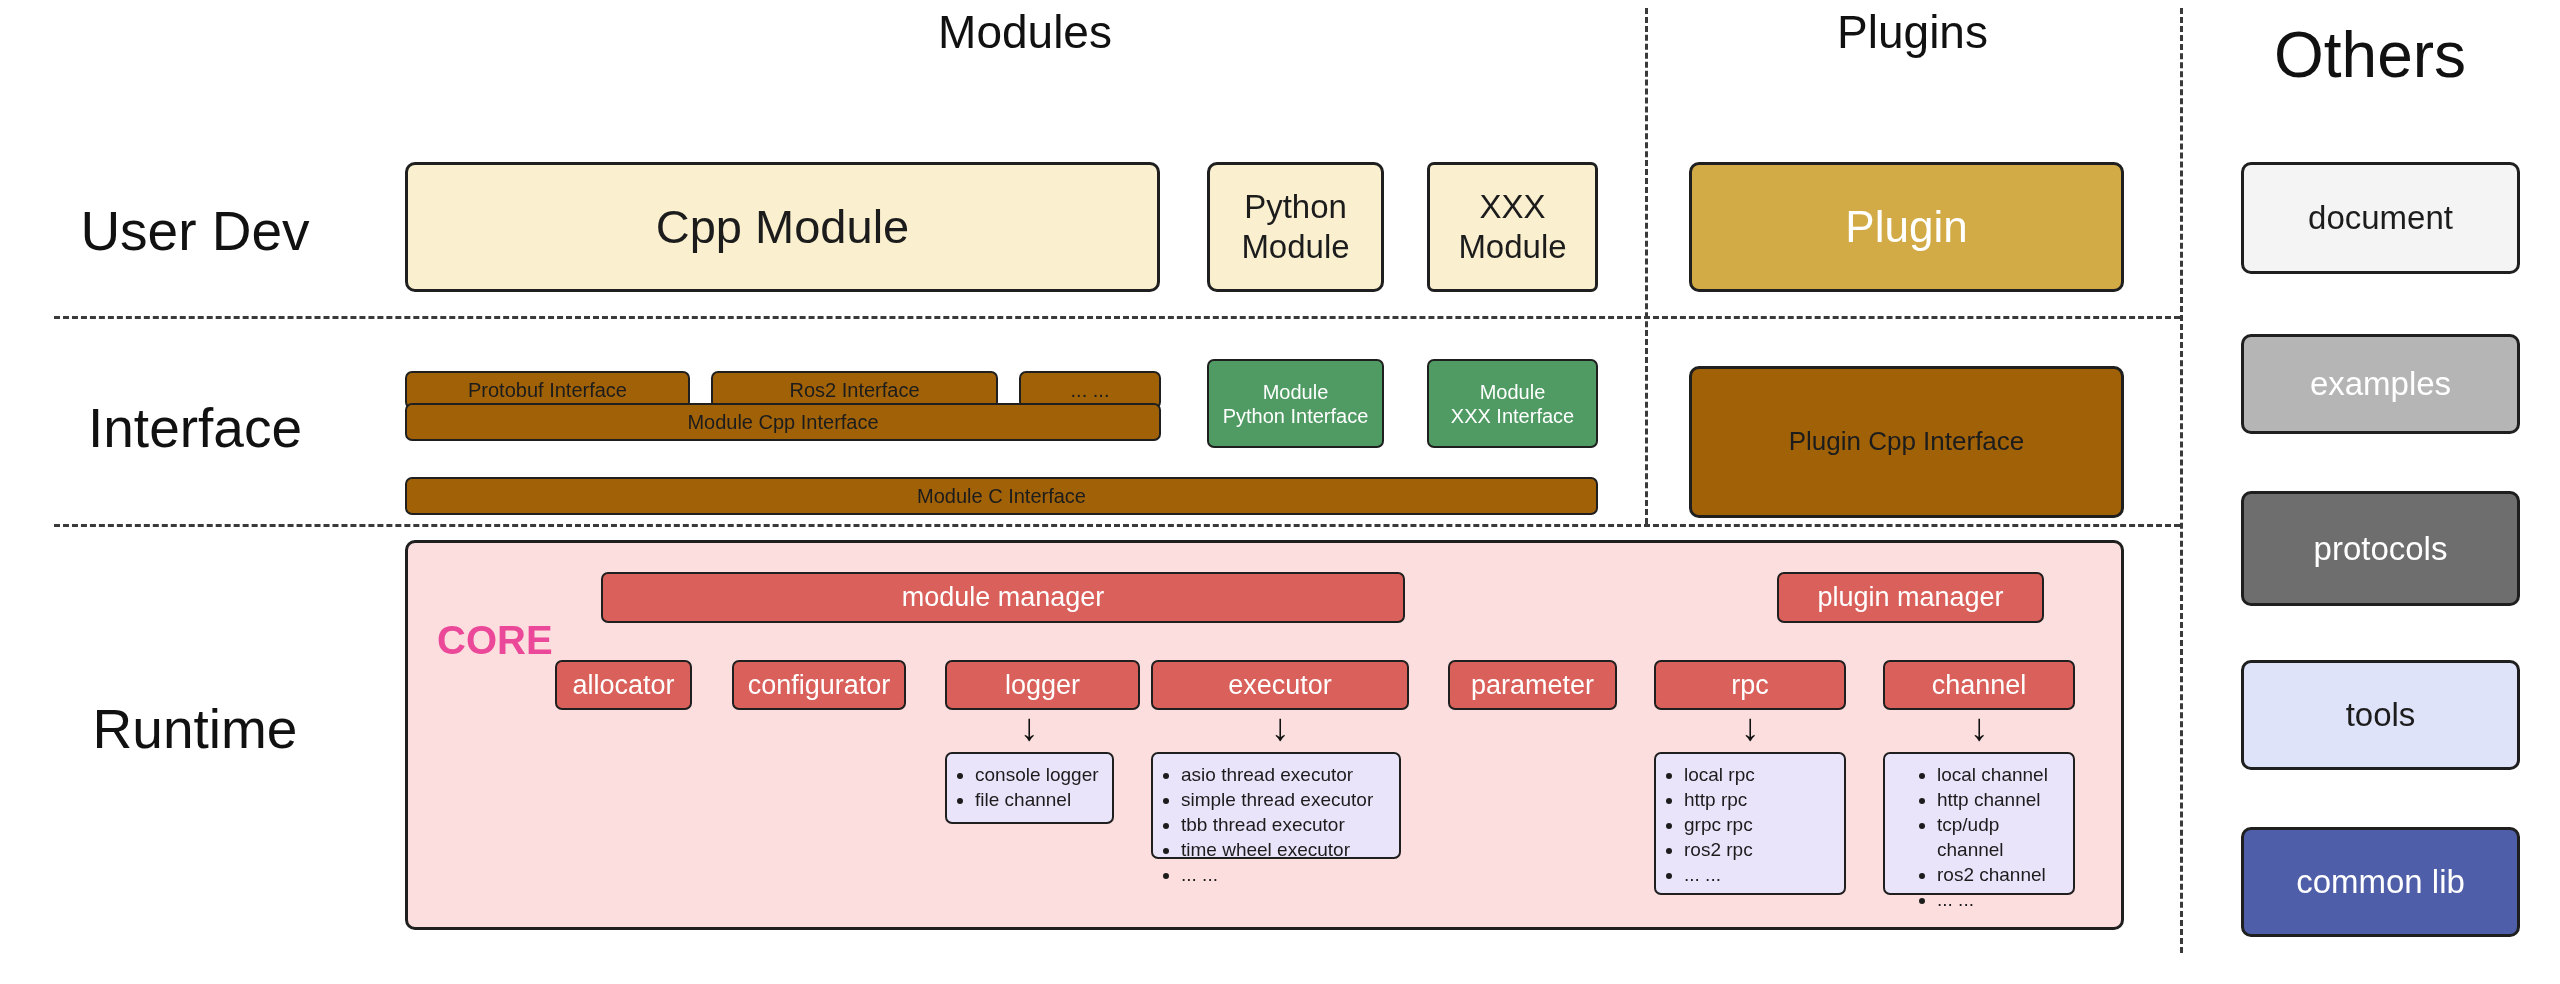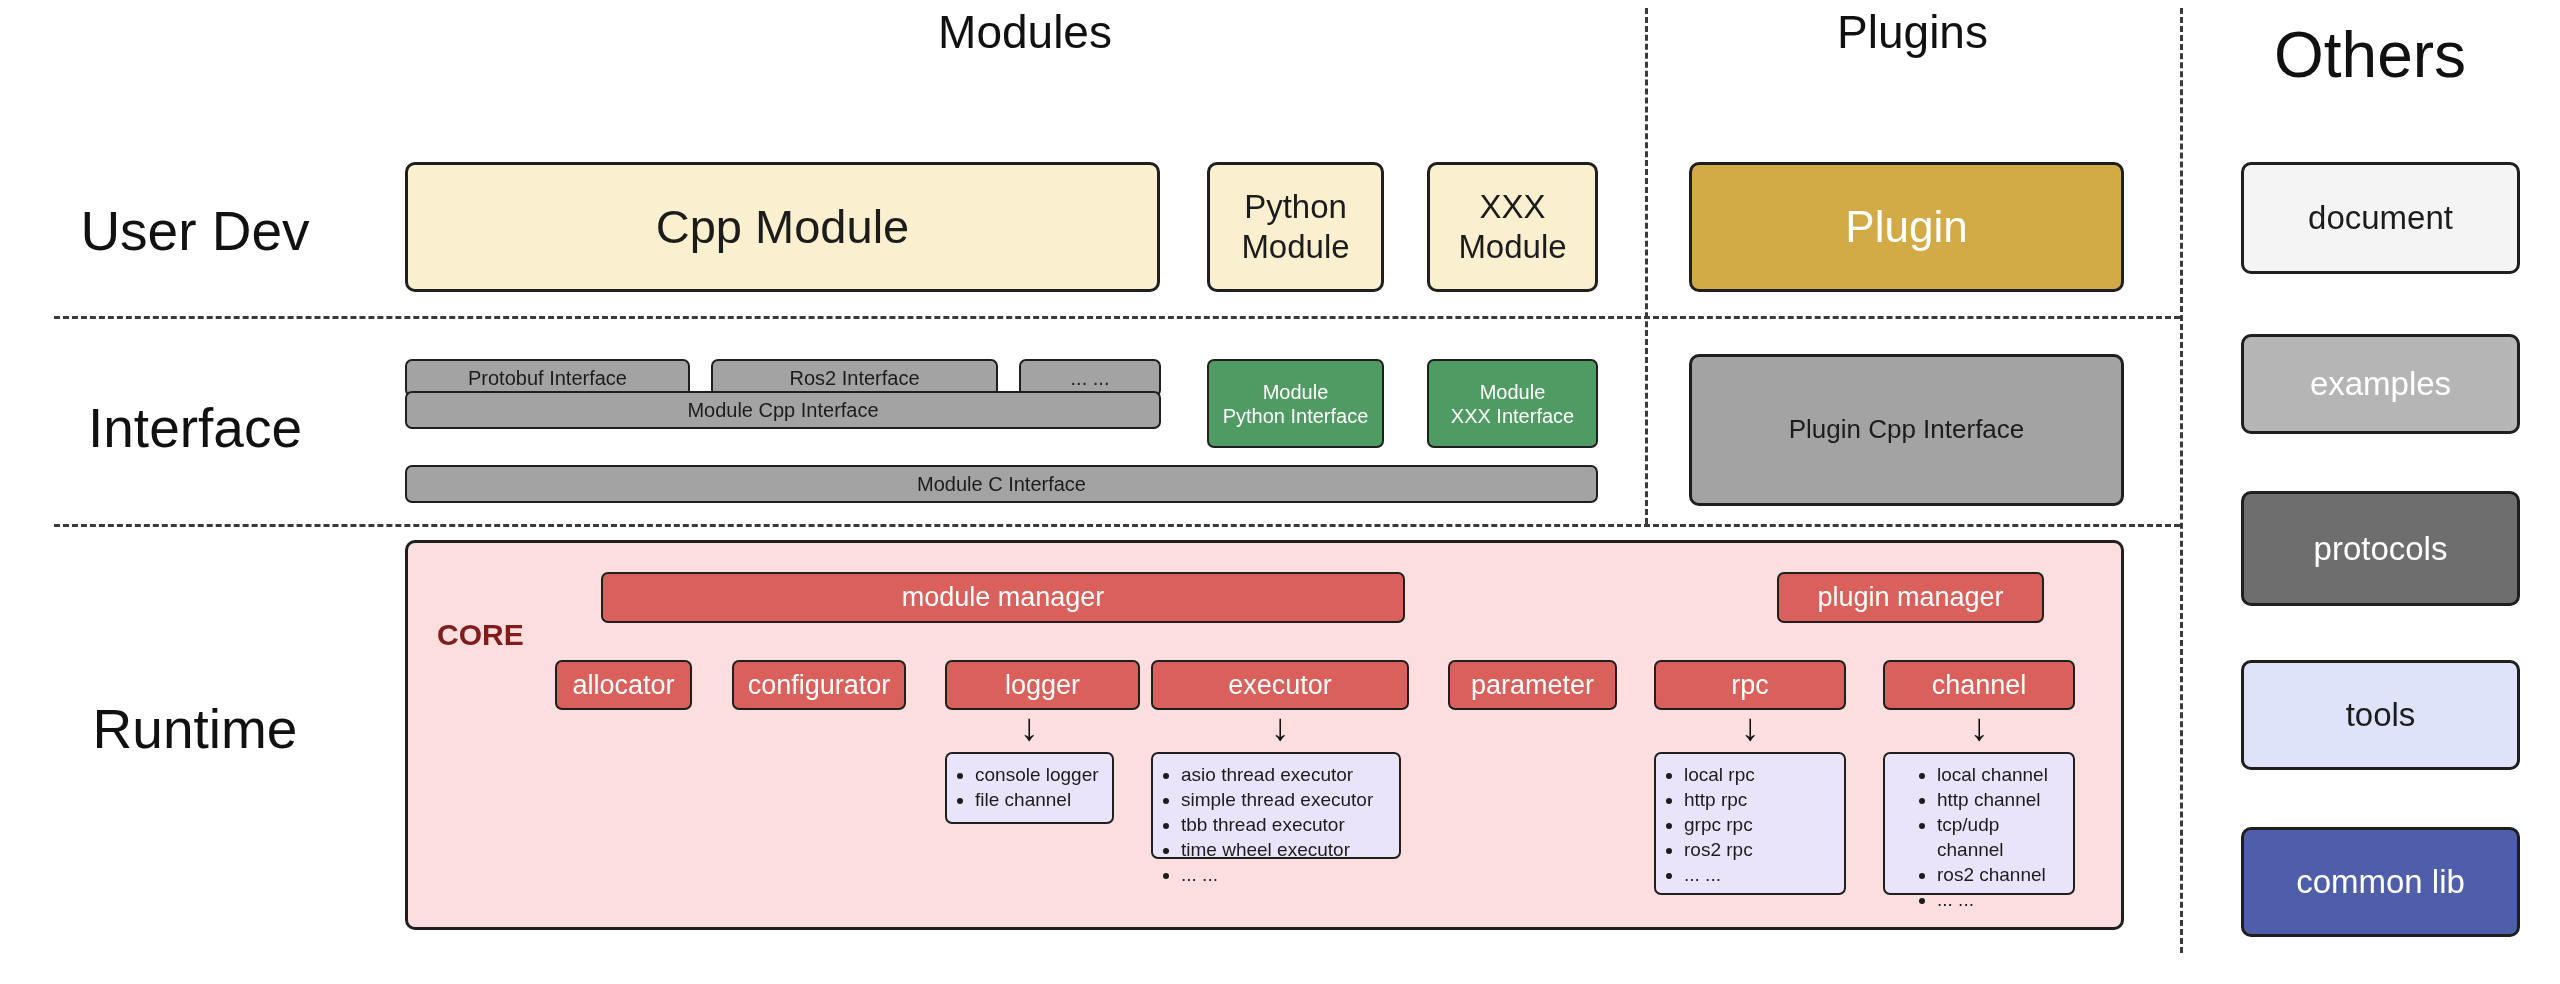--- a/index.html
+++ b/index.html
@@ -11,41 +11,41 @@
   .rowlbl { position:absolute; text-align:center; font-size:55px; font-weight:400; color:#111; }
   .vline { position:absolute; width:0; border-left:3px dashed #3a3a3a; }
   .hline { position:absolute; height:0; border-top:3px dashed #3a3a3a; }
   .box {
     position:absolute; box-sizing:border-box; border:3px solid #1f1f1f; border-radius:10px;
     display:flex; align-items:center; justify-content:center; text-align:center; line-height:1.2;
   }
   .box.sm { border-width:2px; border-radius:7px; }
   .cream      { background:#faf0cf; }
   .gold       { background:#d2ab47; color:#ffffff; }
-  .lgreen     { background:#a3a3a3; }
+  .lgreen     { background:#a16207;margin-top:12px; }
   .dgreen     { background:#4f9b63; color:#ffffff; }
   .pink       { background:#fcdede; }
   .red        { background:#d9605b; color:#ffffff; }
   .lav        { background:#eae4fb; }
   .graylight  { background:#f4f4f4; }
   .graymid    { background:#b5b5b5; color:#ffffff; }
   .graydark   { background:#6e6e6e; color:#ffffff; }
   .toolsbg    { background:#dfe3f9; }
   .indigo     { background:#4f5ea8; color:#ffffff; }
 
   .f47 { font-size:47px; }
   .f44 { font-size:44px; }
   .f33 { font-size:33px; }
   .f27 { font-size:27px; }
   .f26 { font-size:26px; }
   .f20 { font-size:20px; }
 
   .twoline span { display:block; }
 
-  .corelbl { position:absolute; font-size:30px; font-weight:bold; color:#7f1d1d; }
+  .corelbl { position:absolute; font-size:40px; font-weight:bold; color:#ec4899; }
 
   .arrow { position:absolute; font-size:38px; color:#111; text-align:center; line-height:1; }
 
   .detail { align-items:flex-start; justify-content:flex-start; padding:8px 4px 6px 4px; }
   .detail ul {
     margin:0; padding-left:24px; list-style:disc; text-align:left;
     font-size:19px; line-height:1.32; color:#1c1c1c;
   }
 </style>
 </head>
@@ -61,21 +61,21 @@
   <div class="rowlbl" style="left:40px; top:396px; width:310px;">Interface</div>
   <div class="rowlbl" style="left:40px; top:697px; width:310px;">Runtime</div>
 
   <div class="vline" style="left:1645px; top:8px; height:516px;"></div>
   <div class="vline" style="left:2180px; top:8px; height:945px;"></div>
   <div class="hline" style="left:54px; top:316px; width:2126px;"></div>
   <div class="hline" style="left:54px; top:524px; width:2126px;"></div>
 
   <div class="box cream f47" style="left:405px; top:162px; width:755px; height:130px;">Cpp Module</div>
   <div class="box cream f33" style="left:1207px; top:162px; width:177px; height:130px; padding:0 24px;">Python Module</div>
-  <div class="box cream f33" style="left:1427px; top:162px; width:171px; height:130px; padding:16px 24px;">XXX Module</div>
+  <div class="box cream f33" style="left:1427px; top:162px; width:171px; height:130px; padding:16px 24px;border-radius:7px;">XXX Module</div>
   <div class="box gold f44" style="left:1689px; top:162px; width:435px; height:130px;">Plugin</div>
   <div class="box graylight f33" style="left:2241px; top:162px; width:279px; height:112px;">document</div>
 
   <div class="box sm lgreen f20" style="left:405px; top:359px; width:285px; height:38px;">Protobuf Interface</div>
   <div class="box sm lgreen f20" style="left:711px; top:359px; width:287px; height:38px;">Ros2 Interface</div>
   <div class="box sm lgreen f20" style="left:1019px; top:359px; width:142px; height:38px;">... ...</div>
 
   <div class="box sm dgreen f20 twoline" style="left:1207px; top:359px; width:177px; height:89px;">
     <div>
       <span>Module</span>

